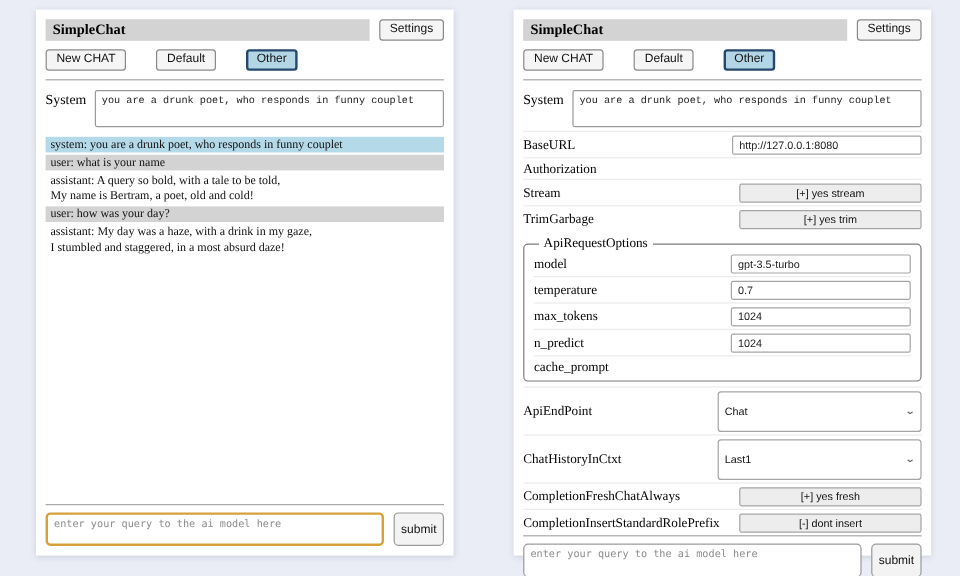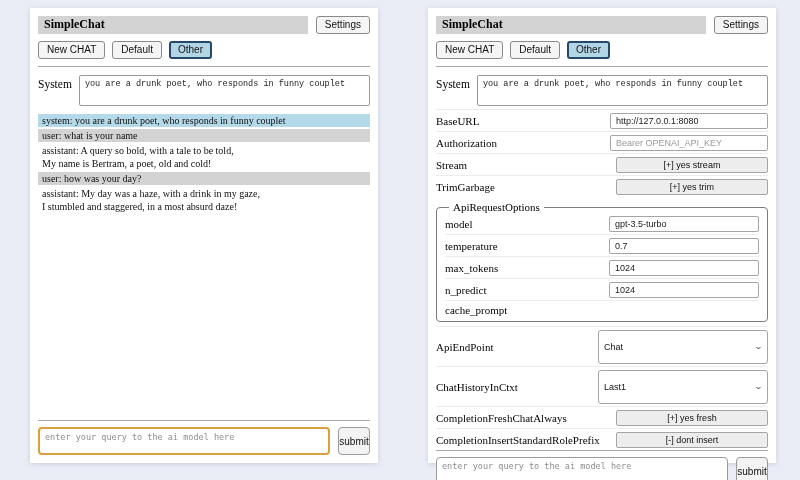--- a/index.html
+++ b/index.html
@@ -18,21 +18,21 @@
   .hdr { display:flex; gap:8px; align-items:stretch; }
   .titlebar {
     flex:1; background:var(--titlebar-bg,#d3d3d3); padding:2px 6px;
     font-weight:bold; font-size:12px; line-height:13px;
   }
   .btn {
     font-family:"Liberation Sans", sans-serif; font-size:10px; line-height:12px;
     background:#f5f5f5; border:1px solid #8a8a8a; border-radius:3px;
     padding:2px 8px; color:#111; cursor:pointer; white-space:nowrap;
   }
-  .toolbar { display:flex; gap:7px; margin-top:7px; }
+  .toolbar { display:flex; gap:25px; margin-top:7px; }
   .btn.selected {
     background:var(--selected-session-bg,#b3d6e6);
     border:2px solid var(--selected-session-border,#26486b);
     padding:1px 7px;
   }
 
   hr.rule { border:none; border-top:1px solid #a8a8a8; margin:7px 0 6px; }
   hr.rule.bottom { margin-top:auto; margin-bottom:6px; }
 
   
@@ -91,21 +91,21 @@
   
   .queryrow { display:flex; gap:8px; align-items:stretch; }
   .querytext {
     flex:1; height:28px; resize:none;
     font-family:"DejaVu Sans Mono", monospace; font-size:8.5px; line-height:11px;
     border:1px solid #9a9a9a; border-radius:4px; padding:3px 5px; outline:none;
   }
   .querytext::placeholder { color:#8d8d8d; }
   .querytext.focused { border:2px solid var(--query-focus-border,#d6a13d); }
   .submitbtn {
-    width:32px; font-family:"Liberation Sans", sans-serif; font-size:10px;
+    width:42px; font-family:"Liberation Sans", sans-serif; font-size:10px;
     background:#f3f3f3; border:1px solid #9a9a9a; border-radius:4px;
     color:#111; cursor:pointer;
   }
 </style>
 </head>
 <body>
 
 <div class="panel left">
   <div class="hdr">
     <div class="titlebar">SimpleChat</div>
@@ -162,21 +162,20 @@
     <textarea class="systext" spellcheck="false" style="">you are a drunk poet, who responds in funny couplet</textarea>
   </div>
 
   <div class="settings">
     <div class="srow">
       <span class="slabel">BaseURL</span>
       <input class="sinput" value="http://127.0.0.1:8080" style="">
     </div>
     <div class="srow">
       <span class="slabel">Authorization</span>
-      <input class="sinput" placeholder="Bearer OPENAI_API_KEY" style="">
     </div>
     <div class="srow">
       <span class="slabel">Stream</span>
       <button class="sbtn">[+] yes stream</button>
     </div>
     <div class="srow">
       <span class="slabel">TrimGarbage</span>
       <button class="sbtn">[+] yes trim</button>
     </div>
 

